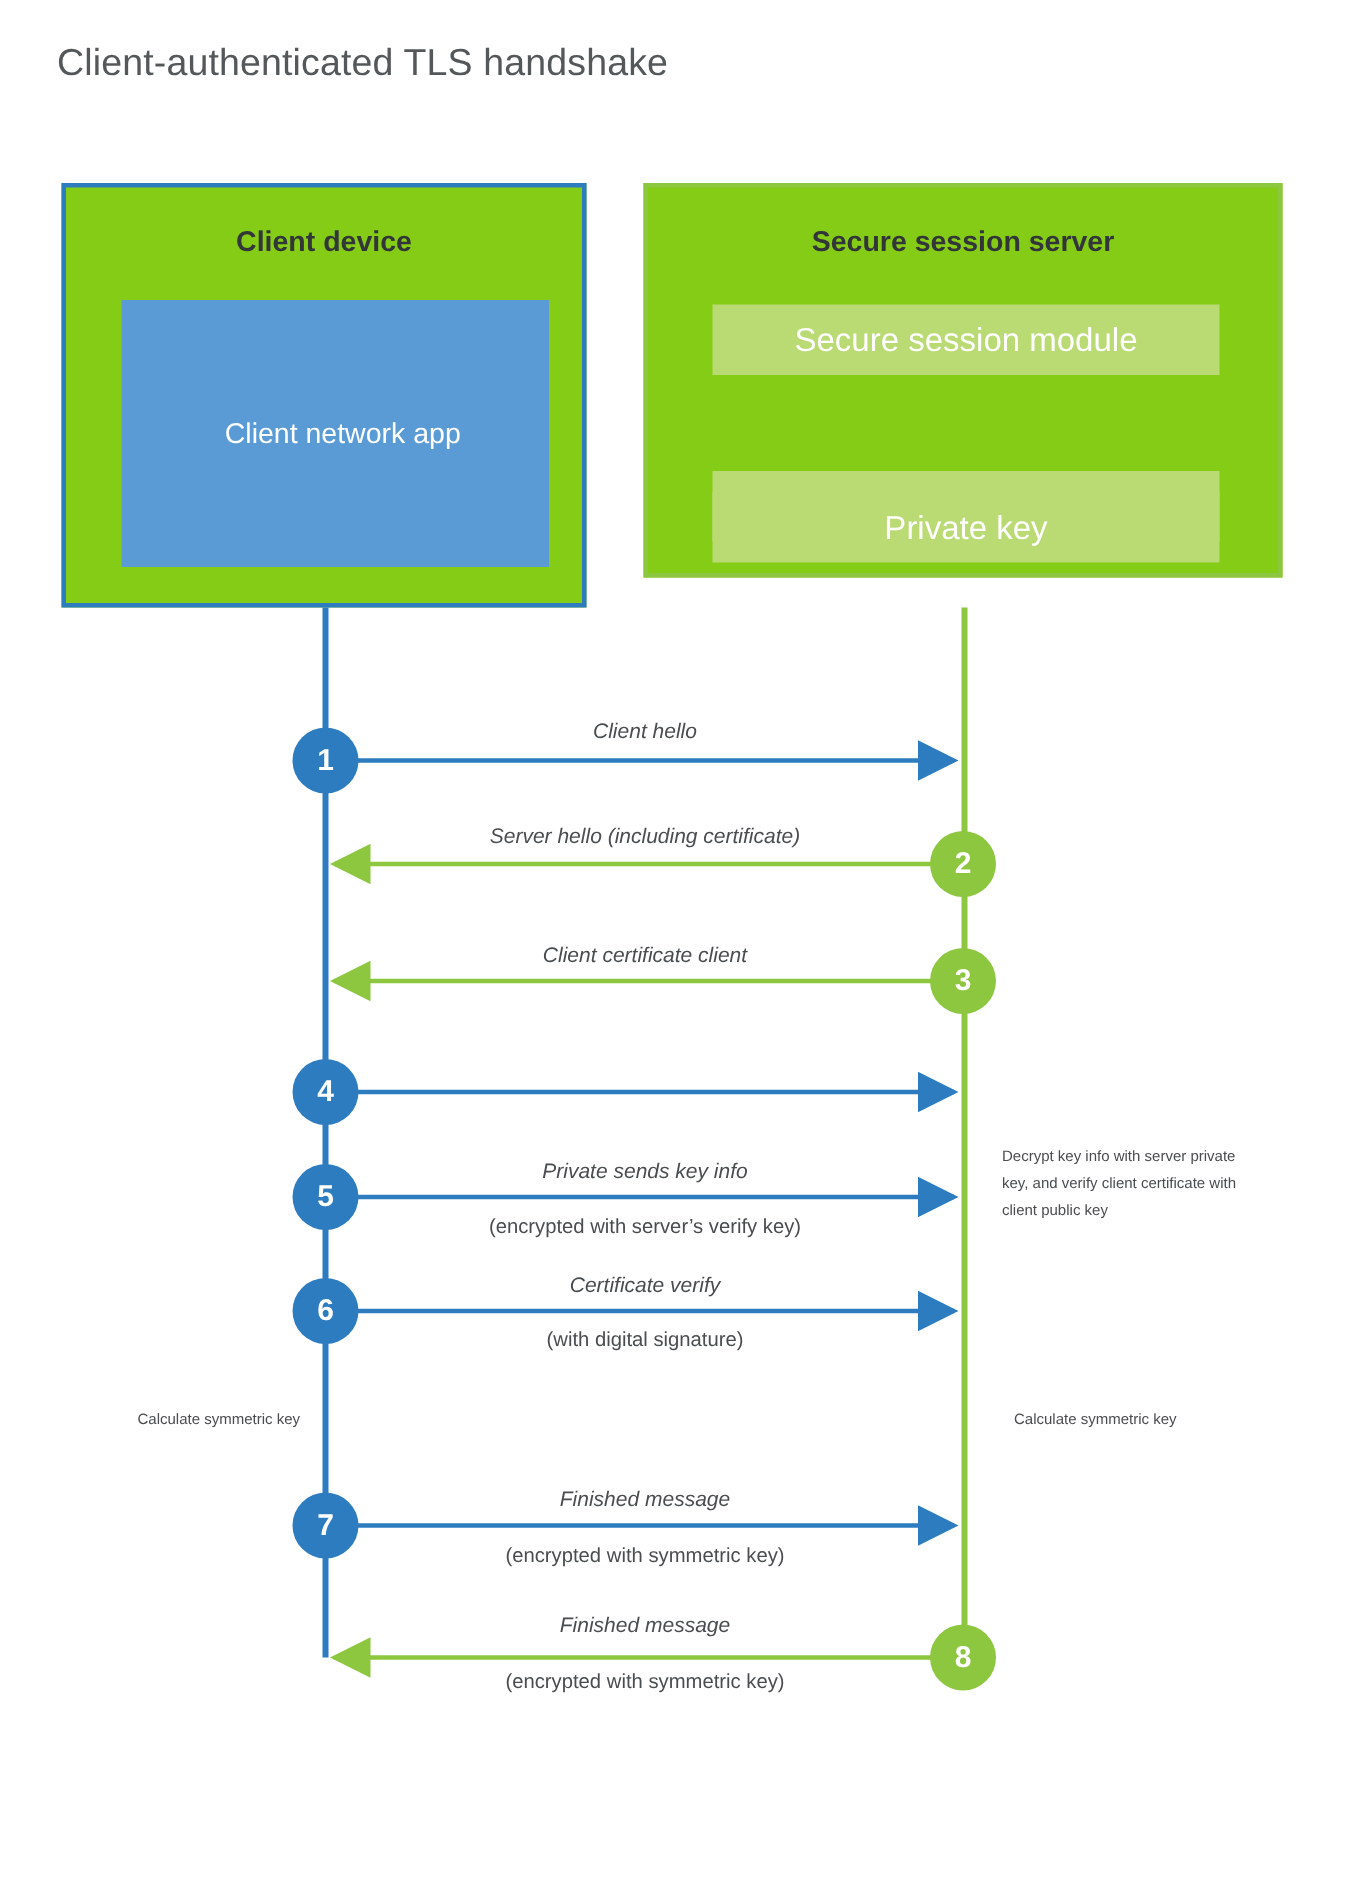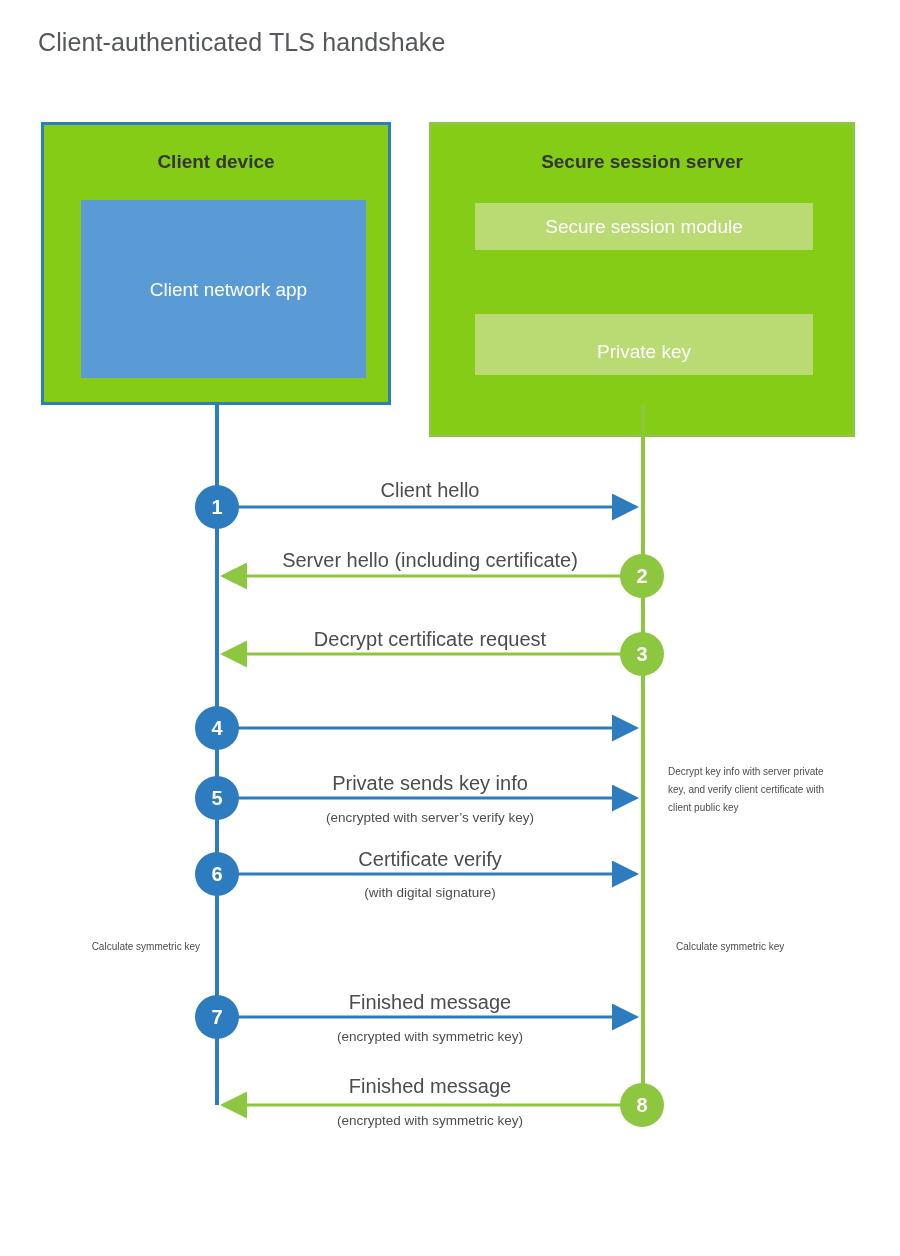--- a/index.html
+++ b/index.html
@@ -42,21 +42,21 @@
     left: 41px;
     top: 122px;
     width: 350px;
     height: 283px;
     border: 3px solid #2e7cc0;
   }
   #server-box {
     left: 429px;
     top: 122px;
     width: 426px;
-    height: 315px;
+    height: 263px;
     border: 3px solid #8dc63f;
   }
   .actor-title {
     position: absolute;
     left: 0;
     right: 0;
     top: 26px;
     text-align: center;
     font-size: 19px;
     font-weight: bold;
@@ -80,21 +80,21 @@
     padding-left: 10px;
   }
 
   .server-bar {
     position: absolute;
     left: 43px;
     width: 338px;
     height: 47px;
     background: #bada74;
     color: #ffffff;
-    font-size: 19px;
+    font-size: 22px;
     display: flex;
     align-items: center;
     justify-content: center;
     text-align: center;
   }
   #server-bar-0 { top: 78px; }
   #server-bar-1 { top: 141px; margin-top: 48px; }
   #server-bar-2 { top: 203px; }
 
   
@@ -137,24 +137,25 @@
     display: flex;
     align-items: center;
     justify-content: center;
   }
   .step-circle.client-side { background: #2e7cc0; }
   .step-circle.server-side { background: #8dc63f; }
 
   
   .msg-label {
     position: absolute;
-    font-size: 20px;
+    font-size: 14px;
     color: #4a4d4f;
     white-space: nowrap;
     text-align: center;
+    font-style: italic;
   }
   .msg-sub {
     position: absolute;
     font-size: 13.5px;
     color: #4a4d4f;
     white-space: nowrap;
     text-align: center;
   }
 
   
@@ -216,21 +217,21 @@
     <line x1="640" y1="1105" x2="223" y2="1105" stroke="#8dc63f" stroke-width="3" marker-end="url(#arrow-green)"></line>
   </svg>
 
   <div class="step-circle client-side" style="left:195px; top:485px;">1</div>
   <div class="msg-label" style="left:220px; top:479px; width:420px;">Client hello</div>
 
   <div class="step-circle server-side" style="left:620px; top:554px;">2</div>
   <div class="msg-label" style="left:220px; top:549px; width:420px;">Server hello (including certificate)</div>
 
   <div class="step-circle server-side" style="left:620px; top:632px;">3</div>
-  <div class="msg-label" style="left:220px; top:628px; width:420px;">Decrypt certificate request</div>
+  <div class="msg-label" style="left:220px; top:628px; width:420px;">Client certificate client</div>
 
   <div class="step-circle client-side" style="left:195px; top:706px;">4</div>
 
   <div class="step-circle client-side" style="left:195px; top:776px;">5</div>
   <div class="msg-label" style="left:220px; top:772px; width:420px;">Private sends key info</div>
   <div class="msg-sub" style="left:220px; top:810px; width:420px;">(encrypted with server’s verify key)</div>
 
   <div class="step-circle client-side" style="left:195px; top:852px;">6</div>
   <div class="msg-label" style="left:220px; top:848px; width:420px;">Certificate verify</div>
   <div class="msg-sub" style="left:220px; top:885px; width:420px;">(with digital signature)</div>

